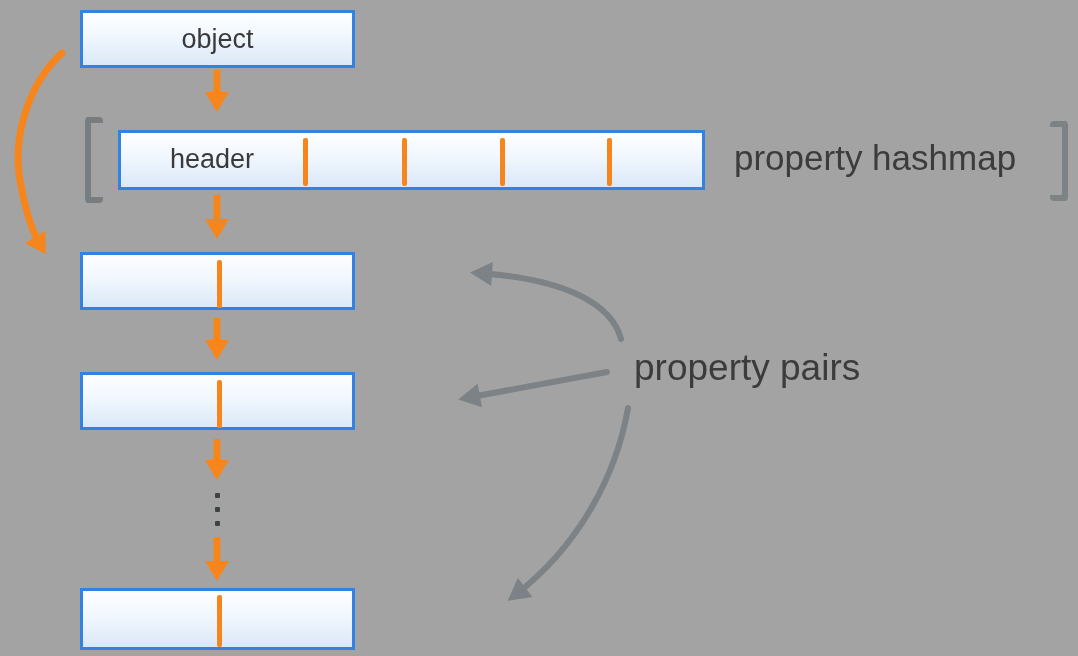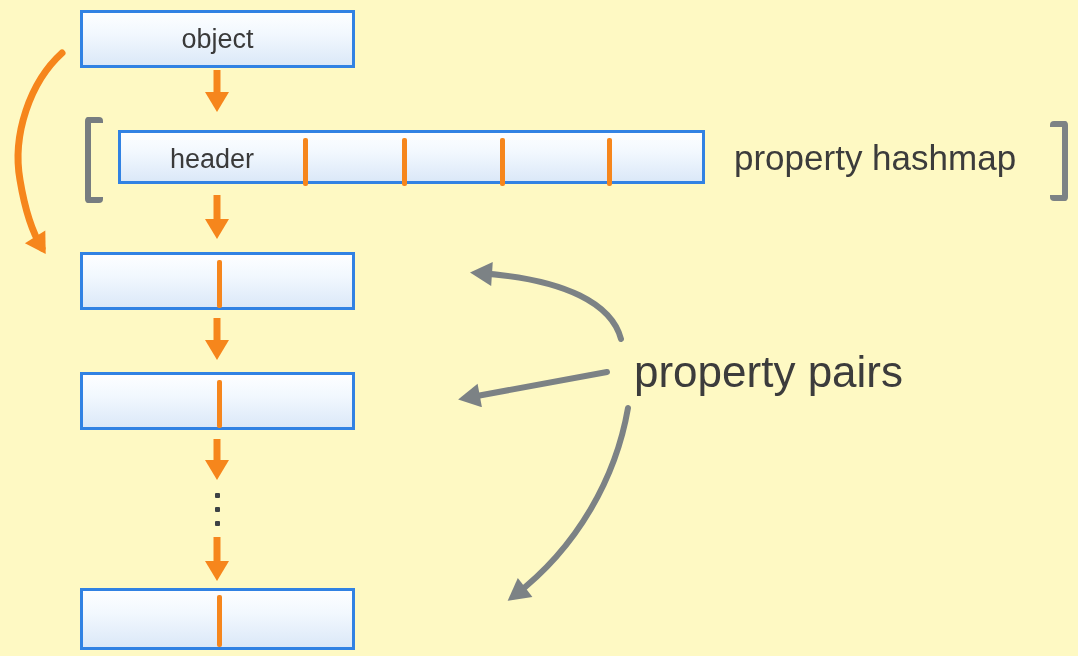--- a/index.html
+++ b/index.html
@@ -1,20 +1,20 @@
 <!DOCTYPE html>
 <html><head>
 <meta charset="utf-8">
 <style>
   html, body { margin: 0; padding: 0; background: #ffffff; }
   .canvas {
     position: relative;
     width: 1078px;
     height: 656px;
-    background: #fef9c3;
+    background: #a3a3a3;
     overflow: hidden;
     font-family: "Liberation Sans", sans-serif;
   }
   .abs { position: absolute; }
   .box {
     position: absolute;
     box-sizing: border-box;
     border: 3px solid #3182E3;
     background: linear-gradient(180deg, #FDFEFF 0%, #F2F8FE 40%, #DBE8F8 100%);
   }
@@ -39,21 +39,21 @@
     left: 134px; top: 5px; width: 5px; height: 48px;
     background: #F6861C; border-radius: 2px;
   }
   .pair-divider.tall { height: 52px; top: 4px; }
   .big-label {
     position: absolute;
     color: #3C3C3C;
     white-space: nowrap;
   }
   .hashmap-label { left: 734px; top: 138px; font-size: 35px; text-align: center; }
-  .pairs-label   { left: 634px; top: 347px; font-size: 44px; }
+  .pairs-label   { left: 634px; top: 347px; font-size: 37px; }
   .bracket {
     position: absolute;
     box-sizing: border-box;
     width: 18px;
     border-radius: 4px;
   }
   .bracket-left {
     left: 85px; top: 117px; height: 86px;
     border-left: 6px solid #777D80;
     border-top: 6px solid #777D80;
@@ -96,21 +96,21 @@
   <svg class="abs" style="left:199px; top:68px;" width="36" height="46" viewBox="0 0 36 46">
     <line x1="18" y1="2" x2="18" y2="37" stroke="#F6861C" stroke-width="7" marker-end="url(#head-orange)"></line>
   </svg>
 
   <svg class="abs" style="left:0px; top:40px;" width="90" height="235" viewBox="0 0 90 235">
     <path d="M62,13 C30,42 12,95 20,140 C25,170 32,192 42,208" fill="none" stroke="#F6861C" stroke-width="7" stroke-linecap="round" marker-end="url(#head-orange)"></path>
   </svg>
 
   <div class="bracket bracket-left"></div>
 
-  <div class="box" style="left:118px; top:130px; width:587px; height:54px;">
+  <div class="box" style="left:118px; top:130px; width:587px; height:60px;">
     <div class="header-label">header</div>
     <div class="tick" style="left:182px;"></div>
     <div class="tick" style="left:281px;"></div>
     <div class="tick" style="left:379px;"></div>
     <div class="tick" style="left:486px;"></div>
   </div>
 
   <div class="bracket bracket-right"></div>
 
   <div class="big-label hashmap-label">property hashmap</div>

